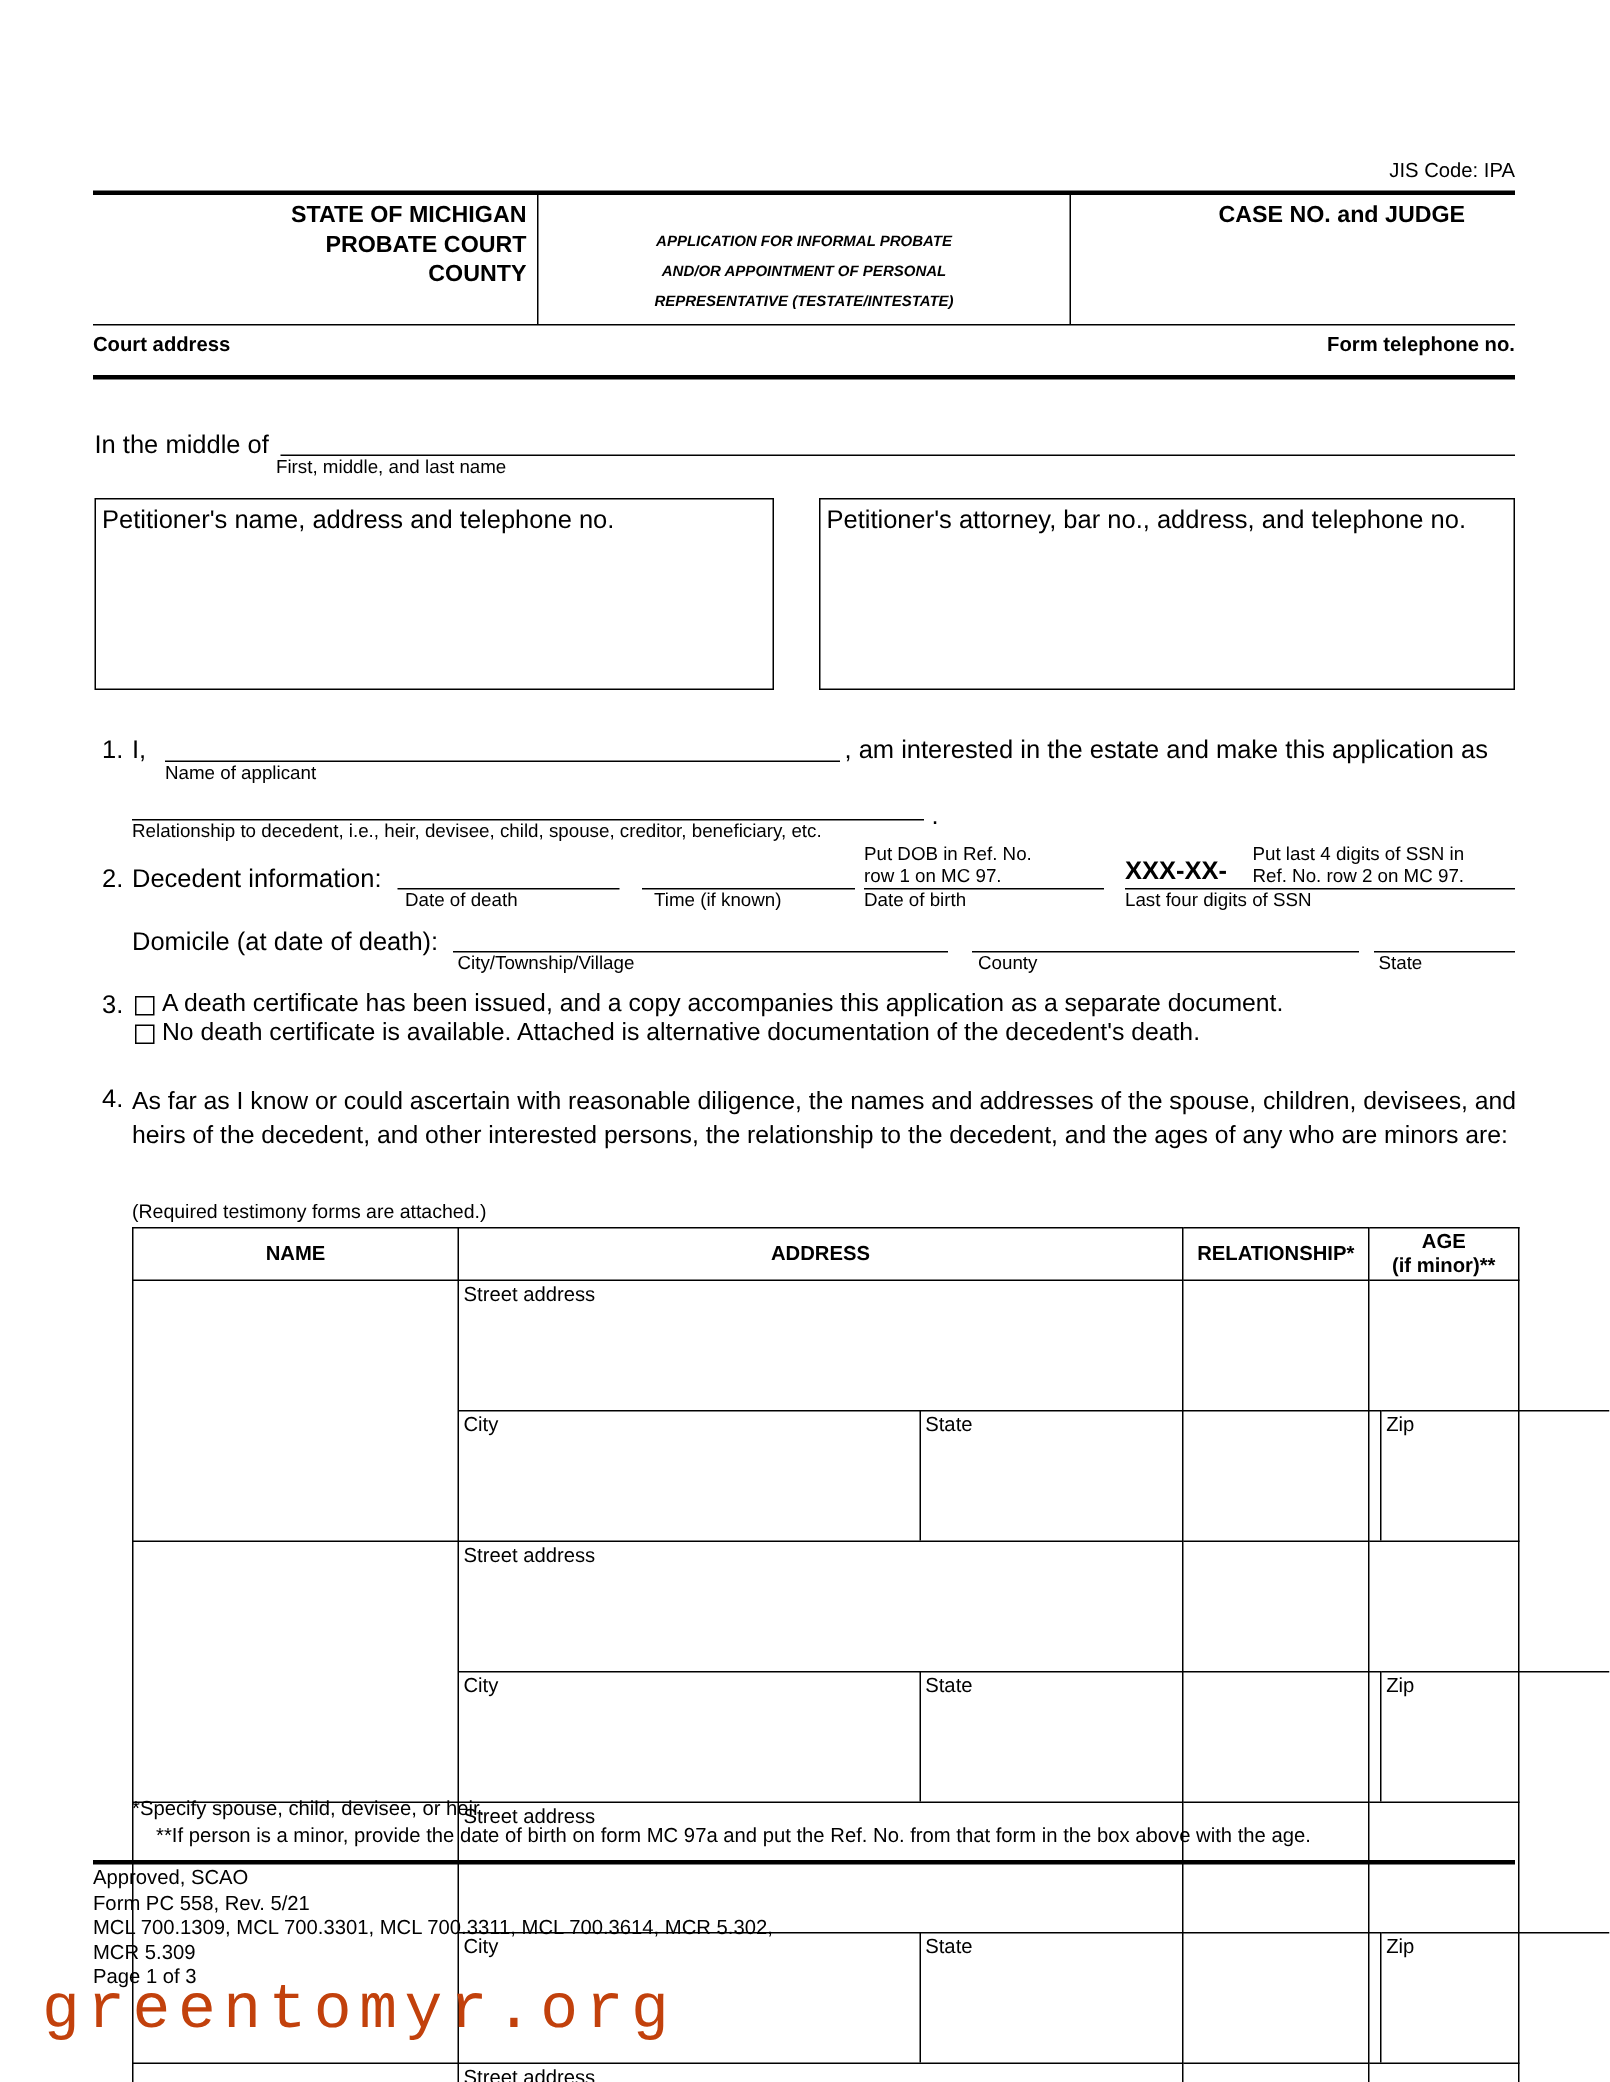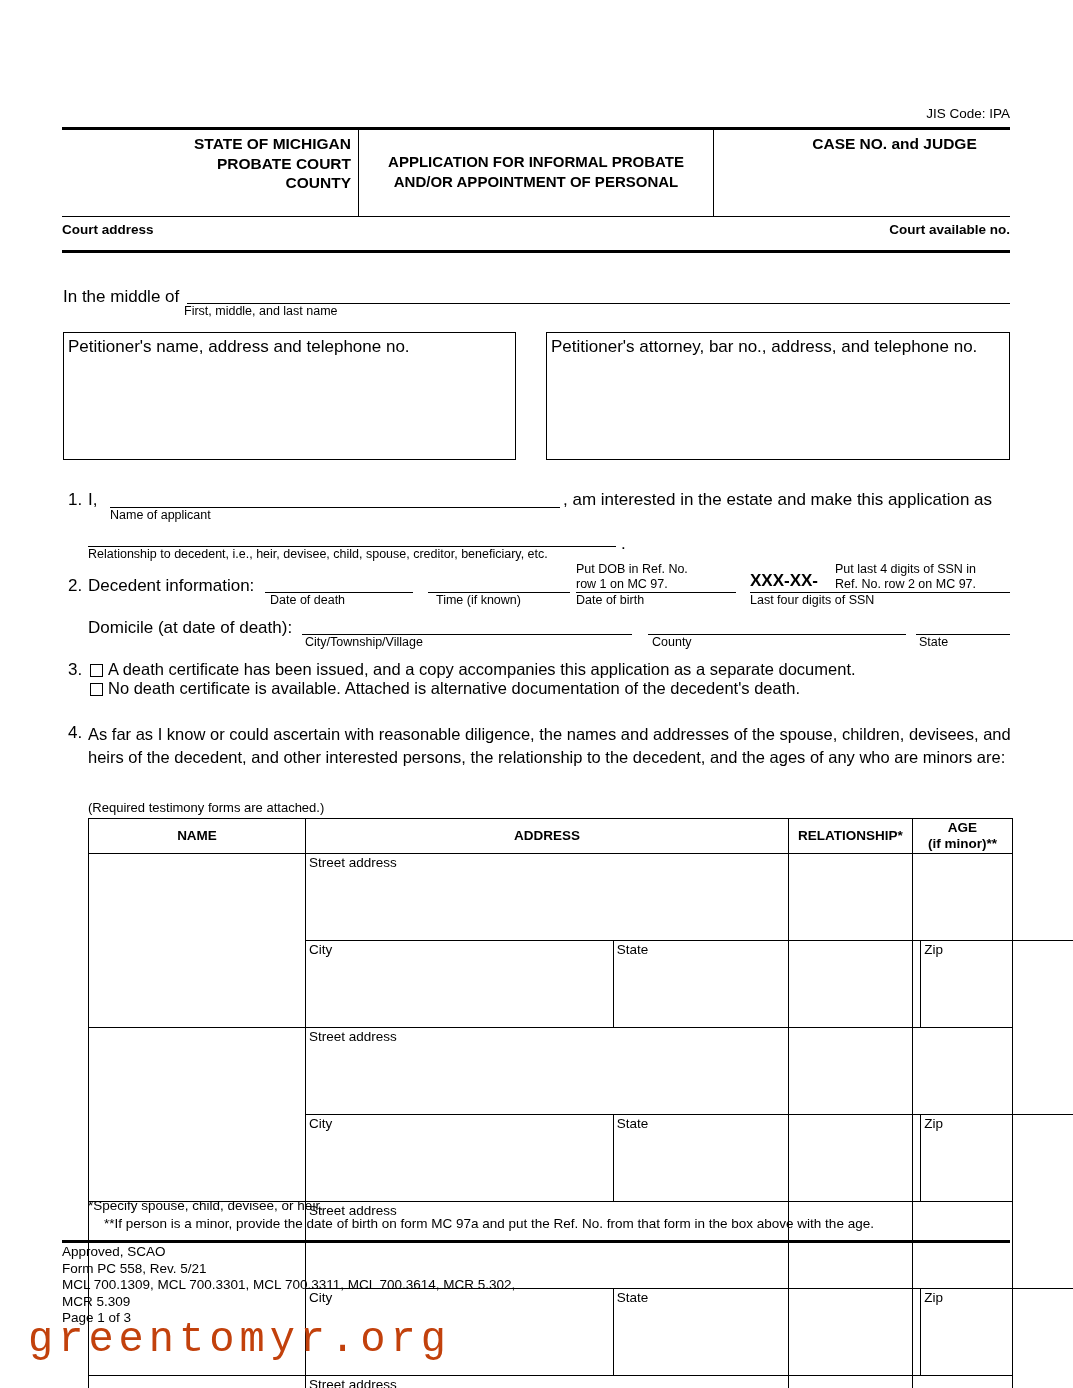--- a/index.html
+++ b/index.html
@@ -61,22 +61,23 @@
   }
   .hdr-mid {
     left: 297px;
     width: 355px;
     border-right: 1px solid #000;
     text-align: center;
     padding: 22px 4px 0 4px;
   }
   .hdr-mid div {
     font-weight: bold;
-    font-size: 15px;
+    font-size: 10px;
     line-height: 20px;
+    font-style: italic;
   }
   .hdr-right {
     left: 680px;
     width: 296px;
     padding: 5px 0 0 9px;
     text-align: center;
   }
   .hdr-right div {
     font-weight: bold;
     font-size: 15.5px;
@@ -294,29 +295,30 @@
 
   <div class="abs hdr-wrap">
     <div class="hdr-cell hdr-left">
       <div>STATE OF MICHIGAN</div>
       <div>PROBATE COURT</div>
       <div>COUNTY</div>
     </div>
     <div class="hdr-cell hdr-mid">
       <div>APPLICATION FOR INFORMAL PROBATE</div>
       <div>AND/OR APPOINTMENT OF PERSONAL</div>
+      <div>REPRESENTATIVE (TESTATE/INTESTATE)</div>
     </div>
     <div class="hdr-cell hdr-right">
       <div>CASE NO. and JUDGE</div>
     </div>
   </div>
 
   <div class="abs court-band">
     <span class="ca-left">Court address</span>
-    <span class="ca-right">Court available no.</span>
+    <span class="ca-right">Form telephone no.</span>
   </div>
 
   <div class="abs matter-label">In the middle of</div>
   <div class="abs matter-line"></div>
   <div class="abs matter-caption">First, middle, and last name</div>
 
   <div class="abs pet-box pet-box-left">
     <span>Petitioner's name, address and telephone no.</span>
   </div>
   <div class="abs pet-box pet-box-right">

